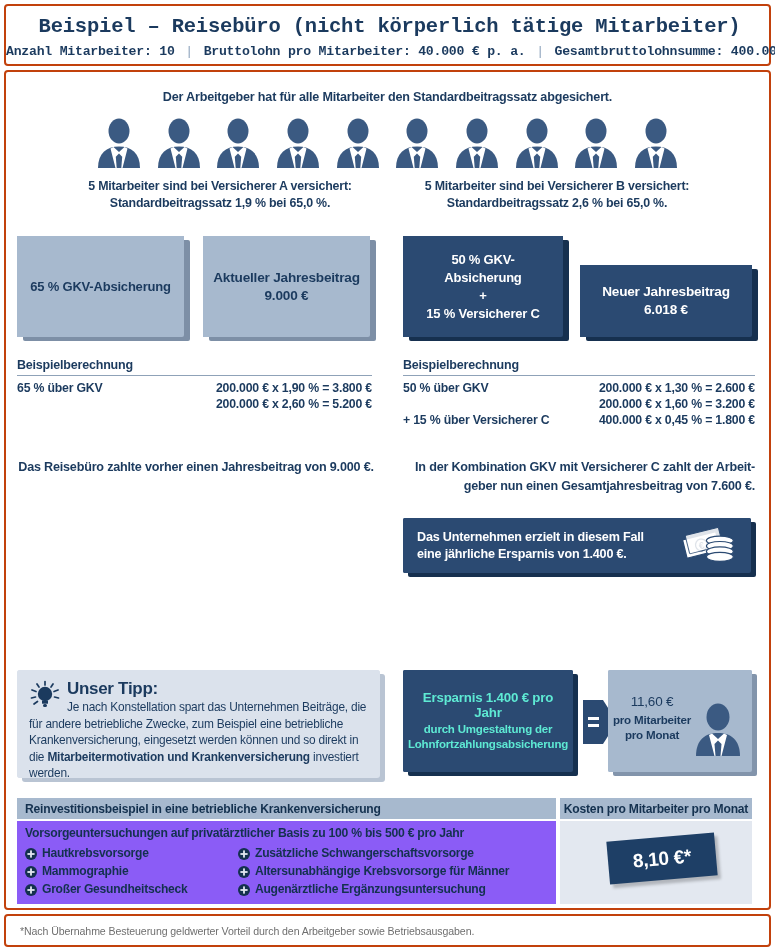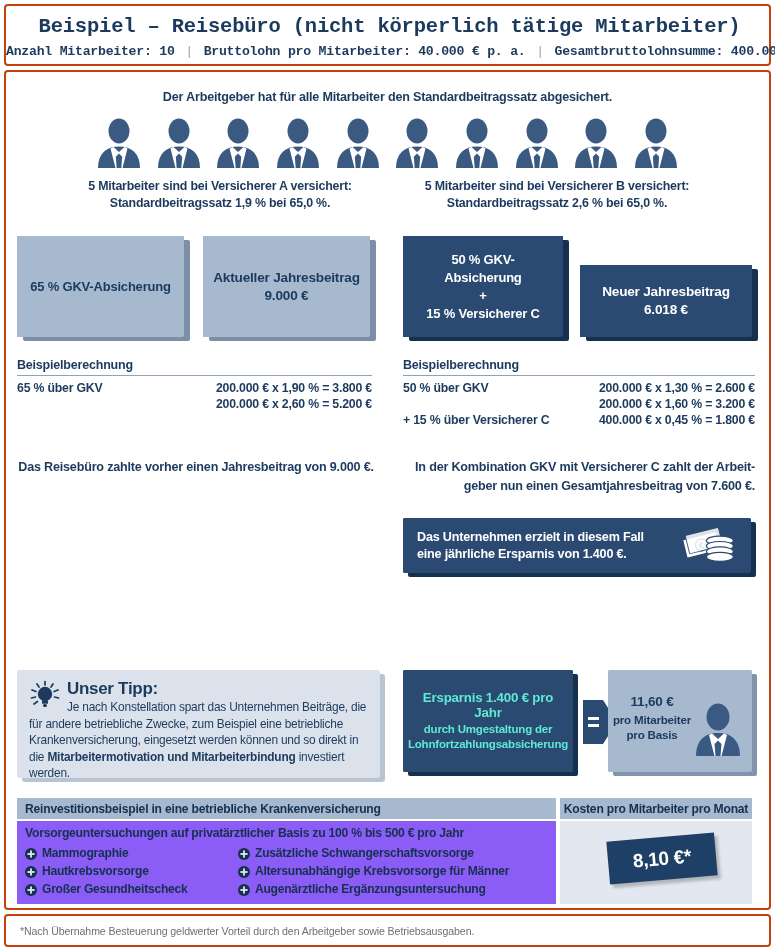--- a/index.html
+++ b/index.html
@@ -170,21 +170,21 @@
     position: absolute; left: 608px; top: 670px; width: 144px; height: 102px;
     background: #a7b9ce; border-radius: 2px;
   }
   #per-emp-box::before { content:""; position:absolute; left:5px; top:4px; width:100%; height:100%;
                          background:#8294ab; border-radius:2px; z-index:0; }
   #per-emp-box .bg { position:absolute; inset:0; background:#a7b9ce; border-radius:2px; z-index:1; }
   #per-emp-box .txtwrap {
     position: relative; z-index: 2; text-align: center; width: 88px;
     padding-top: 24px; color: #1b3a5e;
   }
-  #per-emp-box .amt { font-size: 13.5px; font-weight: bold; letter-spacing: -0.2px; }
+  #per-emp-box .amt { font-size: 13.5px; font-weight: normal; letter-spacing: -0.2px; }
   #per-emp-box .sub { font-size: 11.6px; font-weight: bold; line-height: 15px; margin-top: 3px; letter-spacing: -0.2px; }
   #per-emp-box .pic { position: absolute; right: 8px; bottom: 16px; z-index: 2; width: 52px; height: 54px; }
 
   
   #tbl { position: absolute; left: 17px; top: 798px; width: 735px; height: 104px; }
   #tbl .hdr { display: flex; height: 21px; }
   #tbl .hdr > div {
     background: #a7b9ce; color: #14314f; font-size: 12.1px; font-weight: bold;
     display: flex; align-items: center; letter-spacing: -0.2px;
   }
@@ -428,21 +428,21 @@
             <line x1="29.5" y1="18" x2="25.5" y2="17"></line>
             <line x1="5" y1="24" x2="8.5" y2="21.5"></line>
           </g>
           <circle cx="16" cy="14" r="7.2" fill="#1b3a5e"></circle>
           <rect x="13" y="20.5" width="6" height="3.2" fill="#1b3a5e"></rect>
           <rect x="14" y="24" width="4" height="3" rx="1.6" fill="#1b3a5e"></rect>
         </svg>
       </span>
       <span id="tip-title">Unser Tipp:</span>
       <div id="tip-text">
-        <span class="thin">Je nach Konstellation spart das Unternehmen Beiträge, die für andere betriebliche Zwecke, zum Beispiel eine betriebliche Krankenversicherung, eingesetzt werden können und so direkt in die </span><span>Mitarbeitermotivation und Mitarbeiterbindung</span><span class="thin"> investiert werden.</span>
+        <span class="thin">Je nach Konstellation spart das Unternehmen Beiträge, die für andere betriebliche Zwecke, zum Beispiel eine betriebliche Krankenversicherung, eingesetzt werden können und so direkt in die </span><span>Mitarbeitermotivation und Krankenversicherung</span><span class="thin"> investiert werden.</span>
       </div>
     </div>
   </div>
 
   <div id="ers-box">
     <div class="bg"></div>
     <div class="l1">Ersparnis 1.400 € pro Jahr</div>
     <div class="l2">
       <div>durch Umgestaltung der</div>
       <div>Lohnfortzahlungsabsicherung</div>
@@ -456,21 +456,21 @@
       <rect x="5" y="24" width="11" height="3" fill="#ffffff"></rect>
     </svg>
   </div>
 
   <div id="per-emp-box">
     <div class="bg"></div>
     <div class="txtwrap">
       <div class="amt">11,60 €</div>
       <div class="sub">
         <div>pro Mitarbeiter</div>
-        <div>pro Basis</div>
+        <div>pro Monat</div>
       </div>
     </div>
     <div class="pic">
       <svg viewBox="0 0 52 54" width="52" height="54">
         <ellipse cx="26" cy="15" rx="11.5" ry="13.5" fill="#3b5a82"></ellipse>
         <path d="M4 54 C4 38 13 31 26 31 C39 31 48 38 48 54 Z" fill="#3b5a82"></path>
         <path d="M20 31.5 L26 37 L32 31.5 L35 33 L29.5 54 L22.5 54 L17 33 Z" fill="#ffffff"></path>
         <path d="M26 38.5 L29.5 42 L28.5 54 L23.5 54 L22.5 42 Z" fill="#3b5a82"></path>
       </svg>
     </div>
@@ -486,29 +486,29 @@
       <div class="b1">
         <div class="lead">Vorsorgeuntersuchungen auf privatärztlicher Basis zu 100 % bis 500 € pro Jahr</div>
         <div class="cols">
           <ul class="c1" id="svc-col1">
               <li>
                 <span class="bulletico"><svg viewBox="0 0 12 12" width="12" height="12">
   <circle cx="6" cy="6" r="6" fill="#14314f"></circle>
   <rect x="5.1" y="2.4" width="1.8" height="7.2" fill="#e3e8f0"></rect>
   <rect x="2.4" y="5.1" width="7.2" height="1.8" fill="#e3e8f0"></rect>
 </svg></span>
-                <span>Mammographie</span>
+                <span>Hautkrebsvorsorge</span>
               </li>
               <li>
                 <span class="bulletico"><svg viewBox="0 0 12 12" width="12" height="12">
   <circle cx="6" cy="6" r="6" fill="#14314f"></circle>
   <rect x="5.1" y="2.4" width="1.8" height="7.2" fill="#e3e8f0"></rect>
   <rect x="2.4" y="5.1" width="7.2" height="1.8" fill="#e3e8f0"></rect>
 </svg></span>
-                <span>Hautkrebsvorsorge</span>
+                <span>Mammographie</span>
               </li>
               <li>
                 <span class="bulletico"><svg viewBox="0 0 12 12" width="12" height="12">
   <circle cx="6" cy="6" r="6" fill="#14314f"></circle>
   <rect x="5.1" y="2.4" width="1.8" height="7.2" fill="#e3e8f0"></rect>
   <rect x="2.4" y="5.1" width="7.2" height="1.8" fill="#e3e8f0"></rect>
 </svg></span>
                 <span>Großer Gesundheitscheck</span>
               </li>
             </ul>

